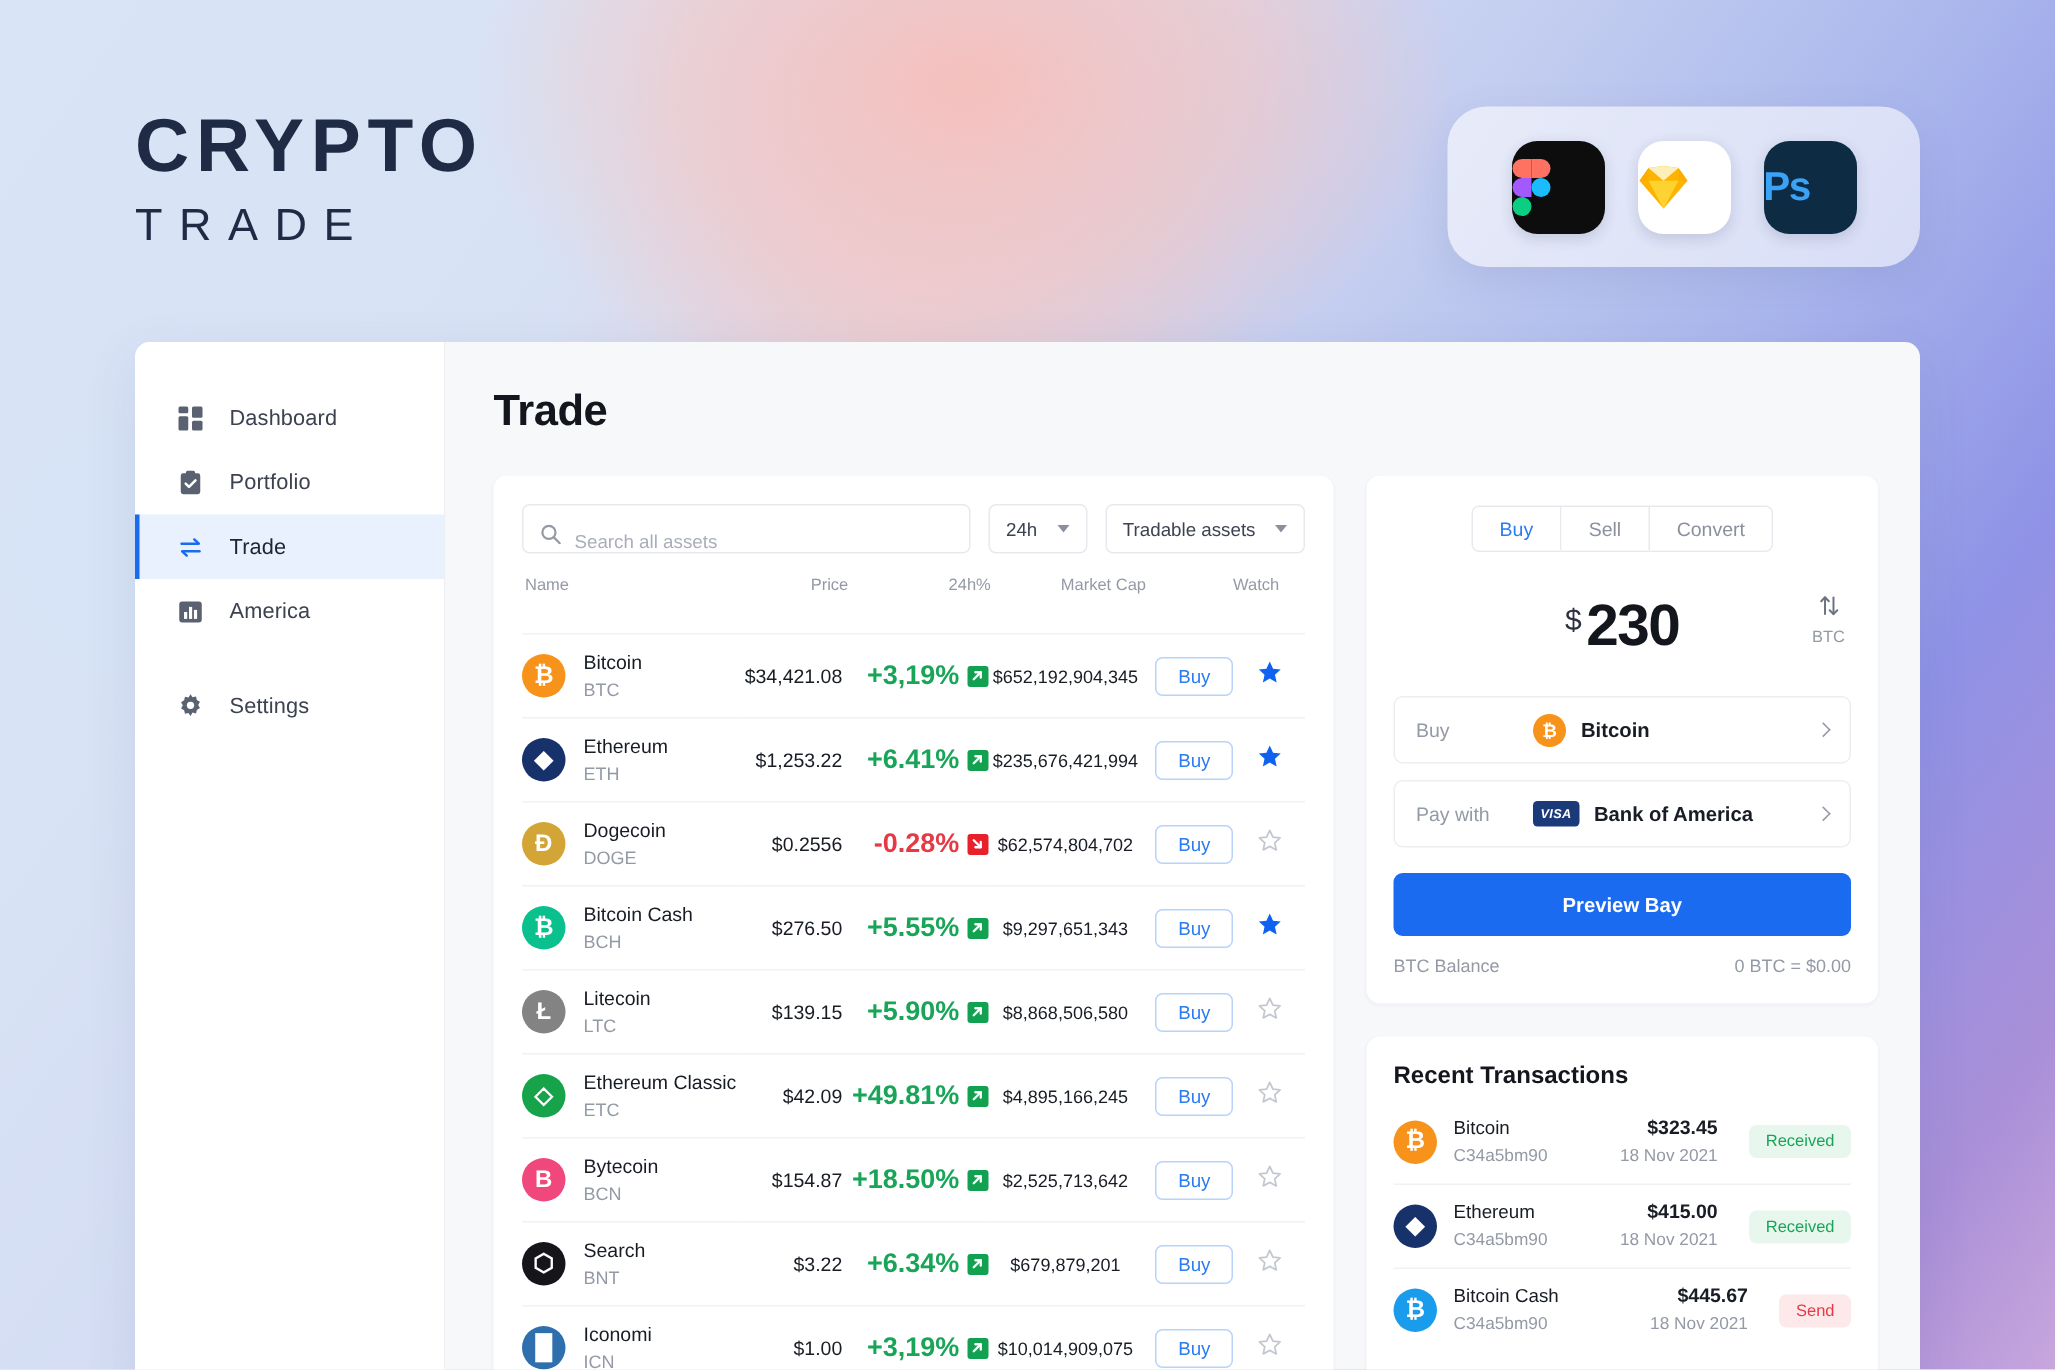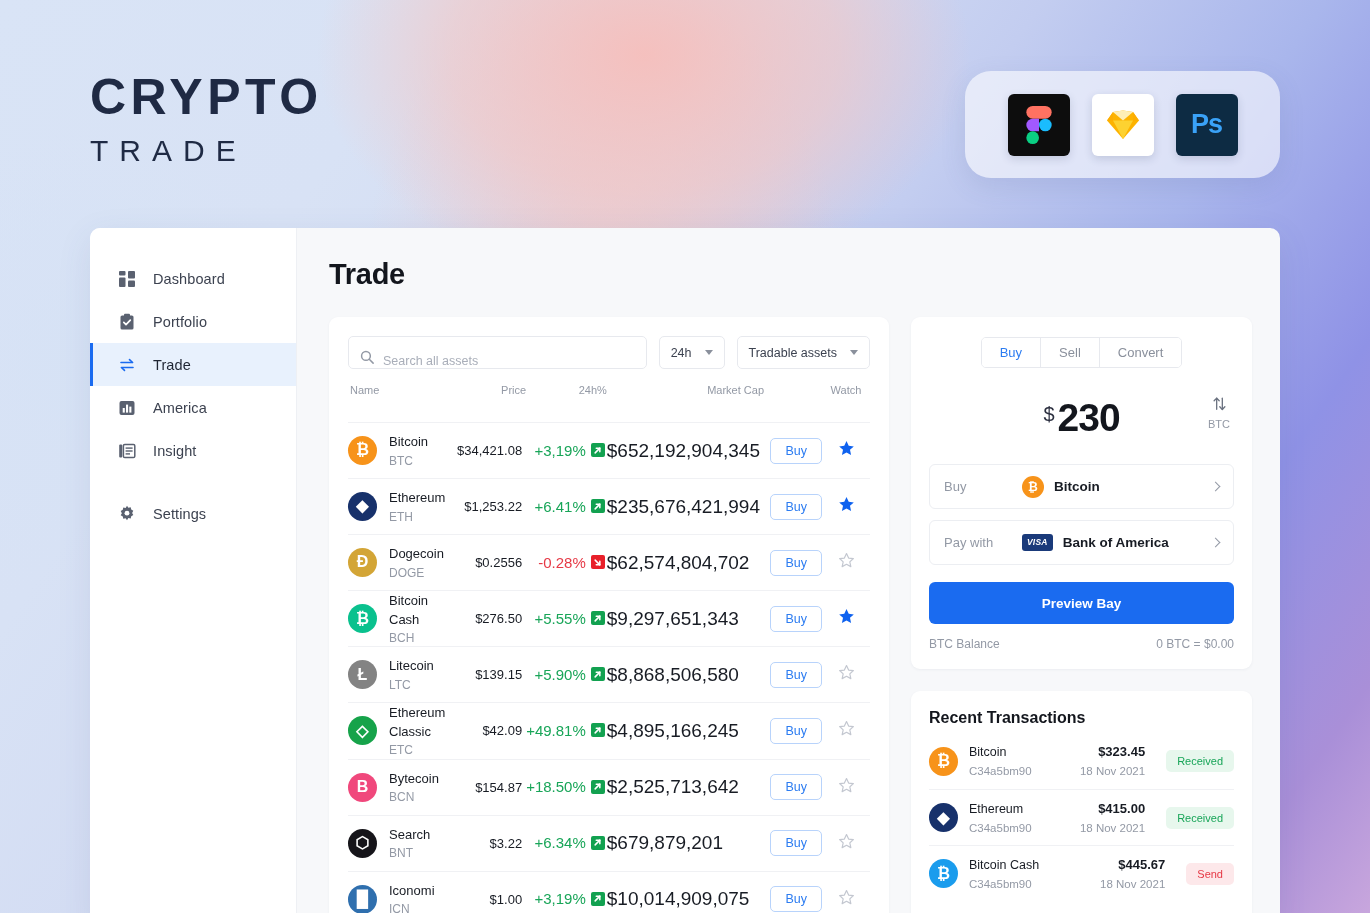--- a/index.html
+++ b/index.html
@@ -61,22 +61,22 @@
     position: absolute; right: 90px; top: 71px;
     width: 315px; height: 107px;
     border-radius: 26px;
     background: rgba(255,255,255,0.58);
     box-shadow: 0 8px 26px rgba(80,90,150,0.13);
     display: flex; align-items: center; justify-content: center;
     gap: 22px;
   }
   .app-icon {
     width: 62px; height: 62px;
-    border-radius: 6px;
-    display: flex; align-items: center; justify-content: center;
+    border-radius: 17px;
+    display: flex; align-items: center; 
     box-shadow: 0 3px 9px rgba(40,50,90,0.16);
   }
   .app-icon.figma { background: #0d0d0d; }
   .app-icon.sketch { background: #ffffff; }
   .app-icon.ps { background: #0d2b43; }
   .ps-text {
     color: #3aa2f7; font-weight: 700; font-size: 27px;
     letter-spacing: -1px; font-family: "Liberation Sans", sans-serif;
   }
 
@@ -173,21 +173,21 @@
   }
 
   table#assets-table { width: 100%; border-collapse: collapse; margin-top: 15px; }
   table#assets-table thead th {
     font-size: 11px; font-weight: 400; color: #9399a5;
     padding-bottom: 26px; text-align: right;
     white-space: nowrap;
     margin-left: 28px;
   }
   table#assets-table thead th.th-name { text-align: left; padding-left: 2px; }
-  table#assets-table thead th.th-watch { text-align: center; width: 48px; }
+  table#assets-table thead th.th-watch { text-align: left; width: 48px; }
   table#assets-table thead th.th-buy { width: 58px; }
 
   table#assets-table tbody tr { border-top: 1px solid #f0f1f4; height: 56px; }
   table#assets-table tbody td { vertical-align: middle; }
 
   .coin-cell { display: flex; align-items: center; gap: 12px; }
   .coin-logo {
     width: 29px; height: 29px; border-radius: 50%;
     flex: 0 0 29px;
     display: flex; align-items: center; justify-content: center;
@@ -196,31 +196,31 @@
   }
   .coin-name { font-size: 13px; color: #181c24; line-height: 1.35; }
   .coin-sym { font-size: 12px; color: #9399a5; line-height: 1.35; }
 
   .td-price {
     text-align: right; font-size: 13px; color: #181c24;
     white-space: nowrap; padding-right: 4px;
   }
   .td-change { text-align: right; white-space: nowrap; padding-right: 2px; }
   .chg-wrap { display: inline-flex; align-items: center; gap: 5px; }
-  .chg-val { font-size: 15px; font-weight: 400; }
+  .chg-val { font-size: 18px; font-weight: 700; }
   .chg-val.up { color: #18a558; }
   .chg-val.down { color: #e63946; }
   .chg-badge {
     width: 14px; height: 14px; border-radius: 2px;
     display: inline-flex; align-items: center; justify-content: center;
   }
   .chg-badge.up { background: #12a150; }
   .chg-badge.down { background: #e8202a; }
   .td-mcap {
-    text-align: left; font-size: 19px; color: #181c24;
+    text-align: center; font-size: 12px; color: #181c24;
     white-space: nowrap; padding-right: 4px;
   }
   .td-buy { text-align: right; }
   .buy-btn {
     display: inline-block;
     border: 1px solid #b8d3fb; border-radius: 5px;
     color: #2c7cf1; background: #fff;
     font-size: 12.5px; padding: 5px 14px;
     cursor: pointer; font-family: "Liberation Sans", sans-serif;
   }
@@ -404,32 +404,20 @@
         <svg width="18" height="18" viewBox="0 0 18 18">
           <rect x="1.5" y="2" width="15" height="14" rx="2" fill="#5a6170"></rect>
           <rect x="4.7" y="9" width="2.1" height="4.6" fill="#fff"></rect>
           <rect x="8" y="5.6" width="2.1" height="8" fill="#fff"></rect>
           <rect x="11.3" y="7.6" width="2.1" height="6" fill="#fff"></rect>
         </svg>
       </span>
       <span class="nav-label">America</span>
     </div>
 
-    <div class="nav-item">
-      <span class="nav-icon">
-        <svg width="18" height="18" viewBox="0 0 18 18">
-          <rect x="1.2" y="2.4" width="3" height="13.2" rx="1" fill="#5a6170"></rect>
-          <rect x="5.4" y="2.4" width="11.4" height="13.2" rx="1.4" fill="none" stroke="#5a6170" stroke-width="1.5"></rect>
-          <rect x="7.6" y="5.4" width="7" height="1.4" fill="#5a6170"></rect>
-          <rect x="7.6" y="8.3" width="7" height="1.4" fill="#5a6170"></rect>
-          <rect x="7.6" y="11.2" width="4.4" height="1.4" fill="#5a6170"></rect>
-        </svg>
-      </span>
-      <span class="nav-label">Insight</span>
-    </div>
 
     <div class="nav-gap"></div>
 
     <div class="nav-item">
       <span class="nav-icon">
         <svg width="18" height="18" viewBox="0 0 20 20" fill="#5a6170">
           <path d="M10 0.9l1.5 2.2 2.6-.6.6 2.6 2.3 1.4-1.3 2.3 1.3 2.3-2.3 1.4-.6 2.6-2.6-.6L10 17 8.5 14.8l-2.6.6-.6-2.6L3 11.4l1.3-2.3L3 6.8l2.3-1.4.6-2.6 2.6.6z"></path>
           <circle cx="10" cy="9.1" r="2.7" fill="#ffffff"></circle>
         </svg>
       </span>

